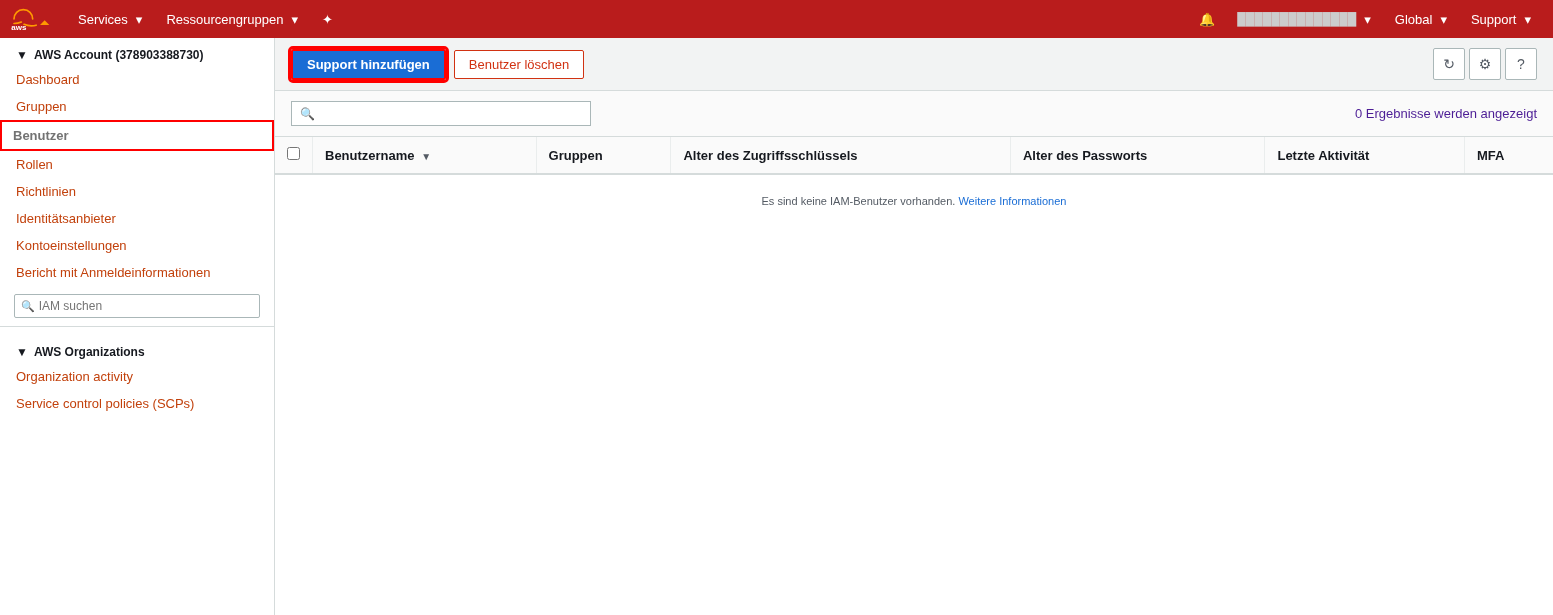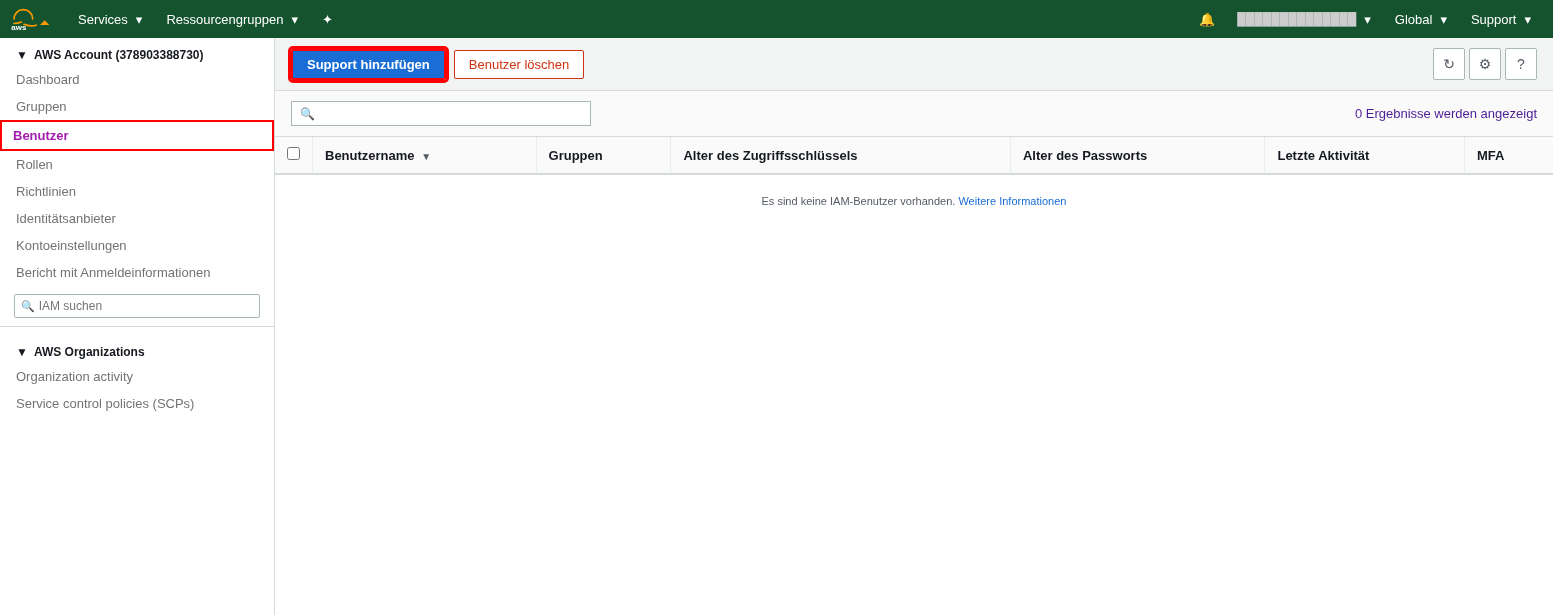--- a/index.html
+++ b/index.html
@@ -1,20 +1,20 @@
 <!DOCTYPE html>
 <html><head>
   <meta charset="utf-8">
   <style>
     * { margin: 0; padding: 0; box-sizing: border-box; }
     body { font-family: 'Amazon Ember', Arial, sans-serif; font-size: 13px; color: #16191f; background: #f2f3f3; }
 
     
     .top-nav {
-      background: #14532d;
+      background: #b91c1c;
       color: #fff;
       height: 38px;
       display: flex;
       align-items: center;
       padding: 16px 10px;
       gap: 0;
       position: relative;
       z-index: 100;
     }
     .top-nav .aws-logo {
@@ -63,21 +63,21 @@
     .sidebar-section {
       padding: 10px 0 4px 16px;
       font-size: 12px;
       font-weight: bold;
       color: #16191f;
       display: flex; align-items: center; gap: 6px;
     }
     .sidebar-item {
       padding: 6px 16px;
       cursor: pointer;
-      color: #737373;
+      color: #c2410c;
       font-size: 13px;
     }
     .sidebar-item.active {
       color: #e47911;
       font-weight: bold;
       border-left: 3px solid #e47911;
       padding-left: 13px;
     }
     .sidebar-search {
       margin: 8px 14px;
@@ -274,21 +274,21 @@
 
     <div class="sidebar-section">
       <span>▼</span>
       <span>AWS Account (378903388730)</span>
     </div>
 
     <div class="sidebar-item">Dashboard</div>
     <div class="sidebar-item">Gruppen</div>
 
     <div style="position:relative; margin: 0;">
-      <div class="sidebar-item active" style="border: 2px solid red; padding-left: 11px; color: #a21caf; font-weight: bold;">Benutzer</div>
+      <div class="sidebar-item active" style="border: 2px solid red; padding-left: 11px; color: #737373; font-weight: bold;">Benutzer</div>
     </div>
 
     <div class="sidebar-item">Rollen</div>
     <div class="sidebar-item">Richtlinien</div>
     <div class="sidebar-item">Identitätsanbieter</div>
     <div class="sidebar-item">Kontoeinstellungen</div>
     <div class="sidebar-item">Bericht mit Anmeldeinformationen</div>
 
     <div class="sidebar-search">
       <span style="color:#545b64; font-size:11px;">🔍</span>

